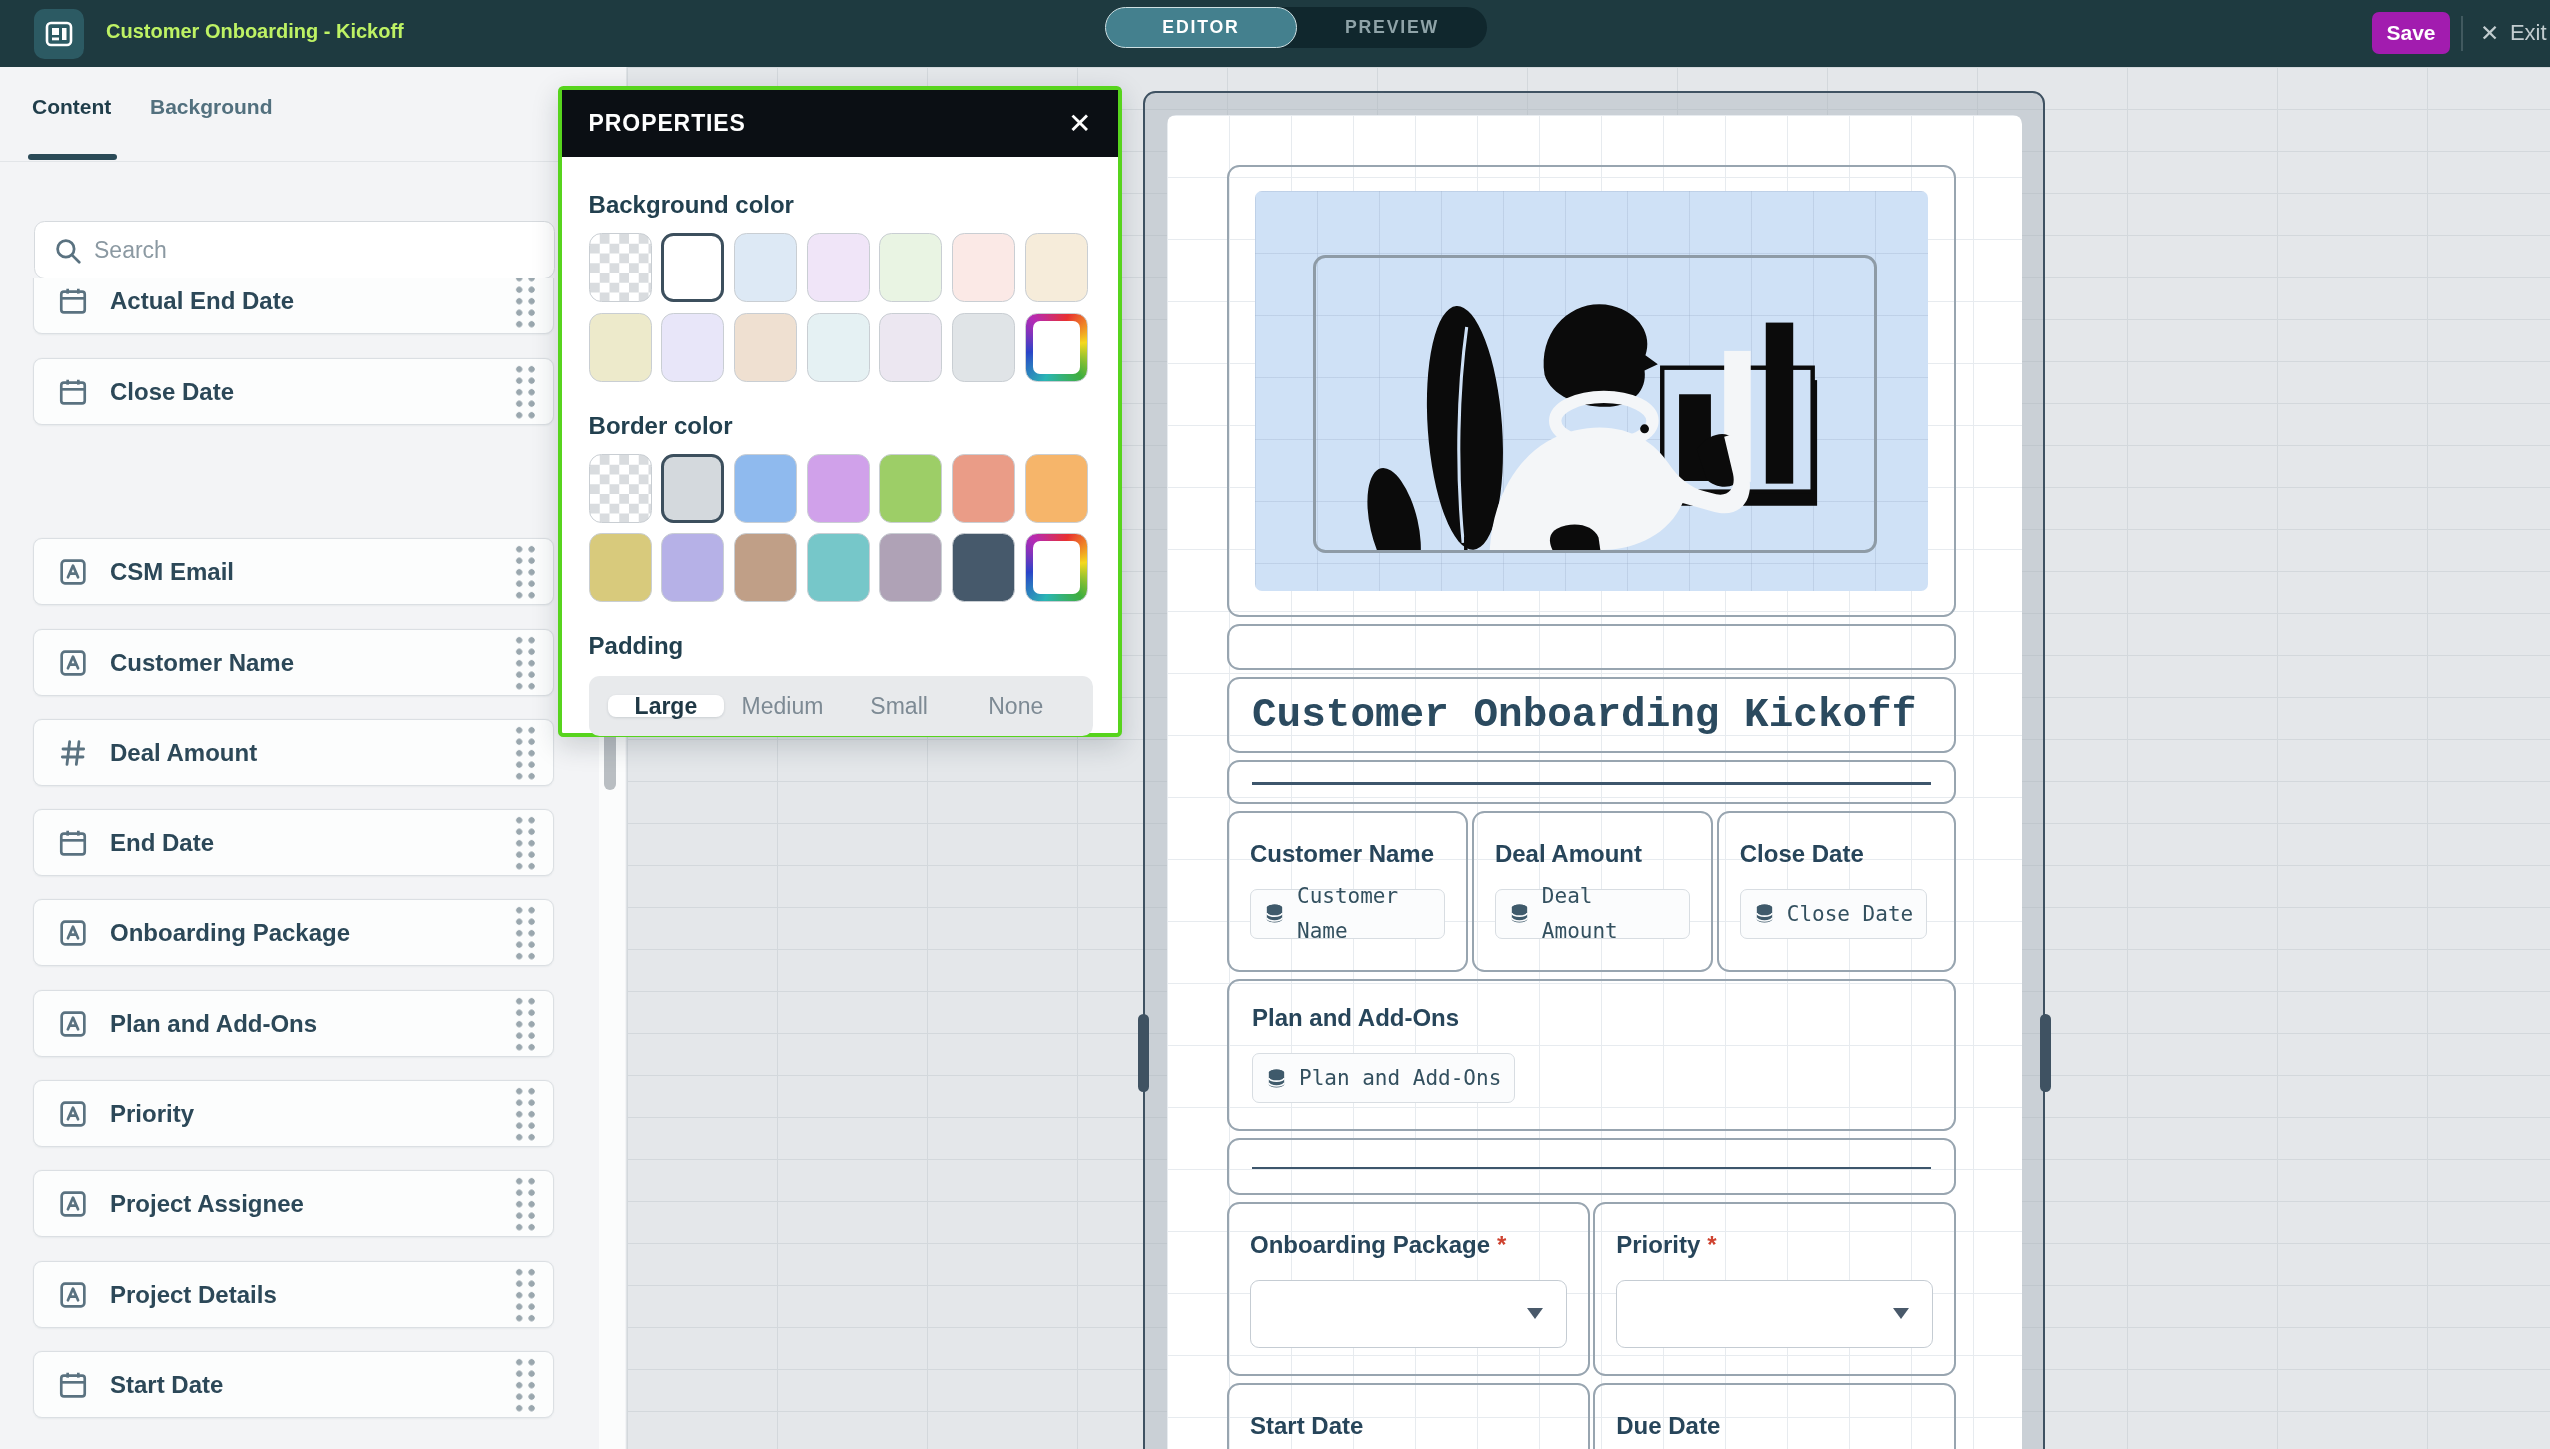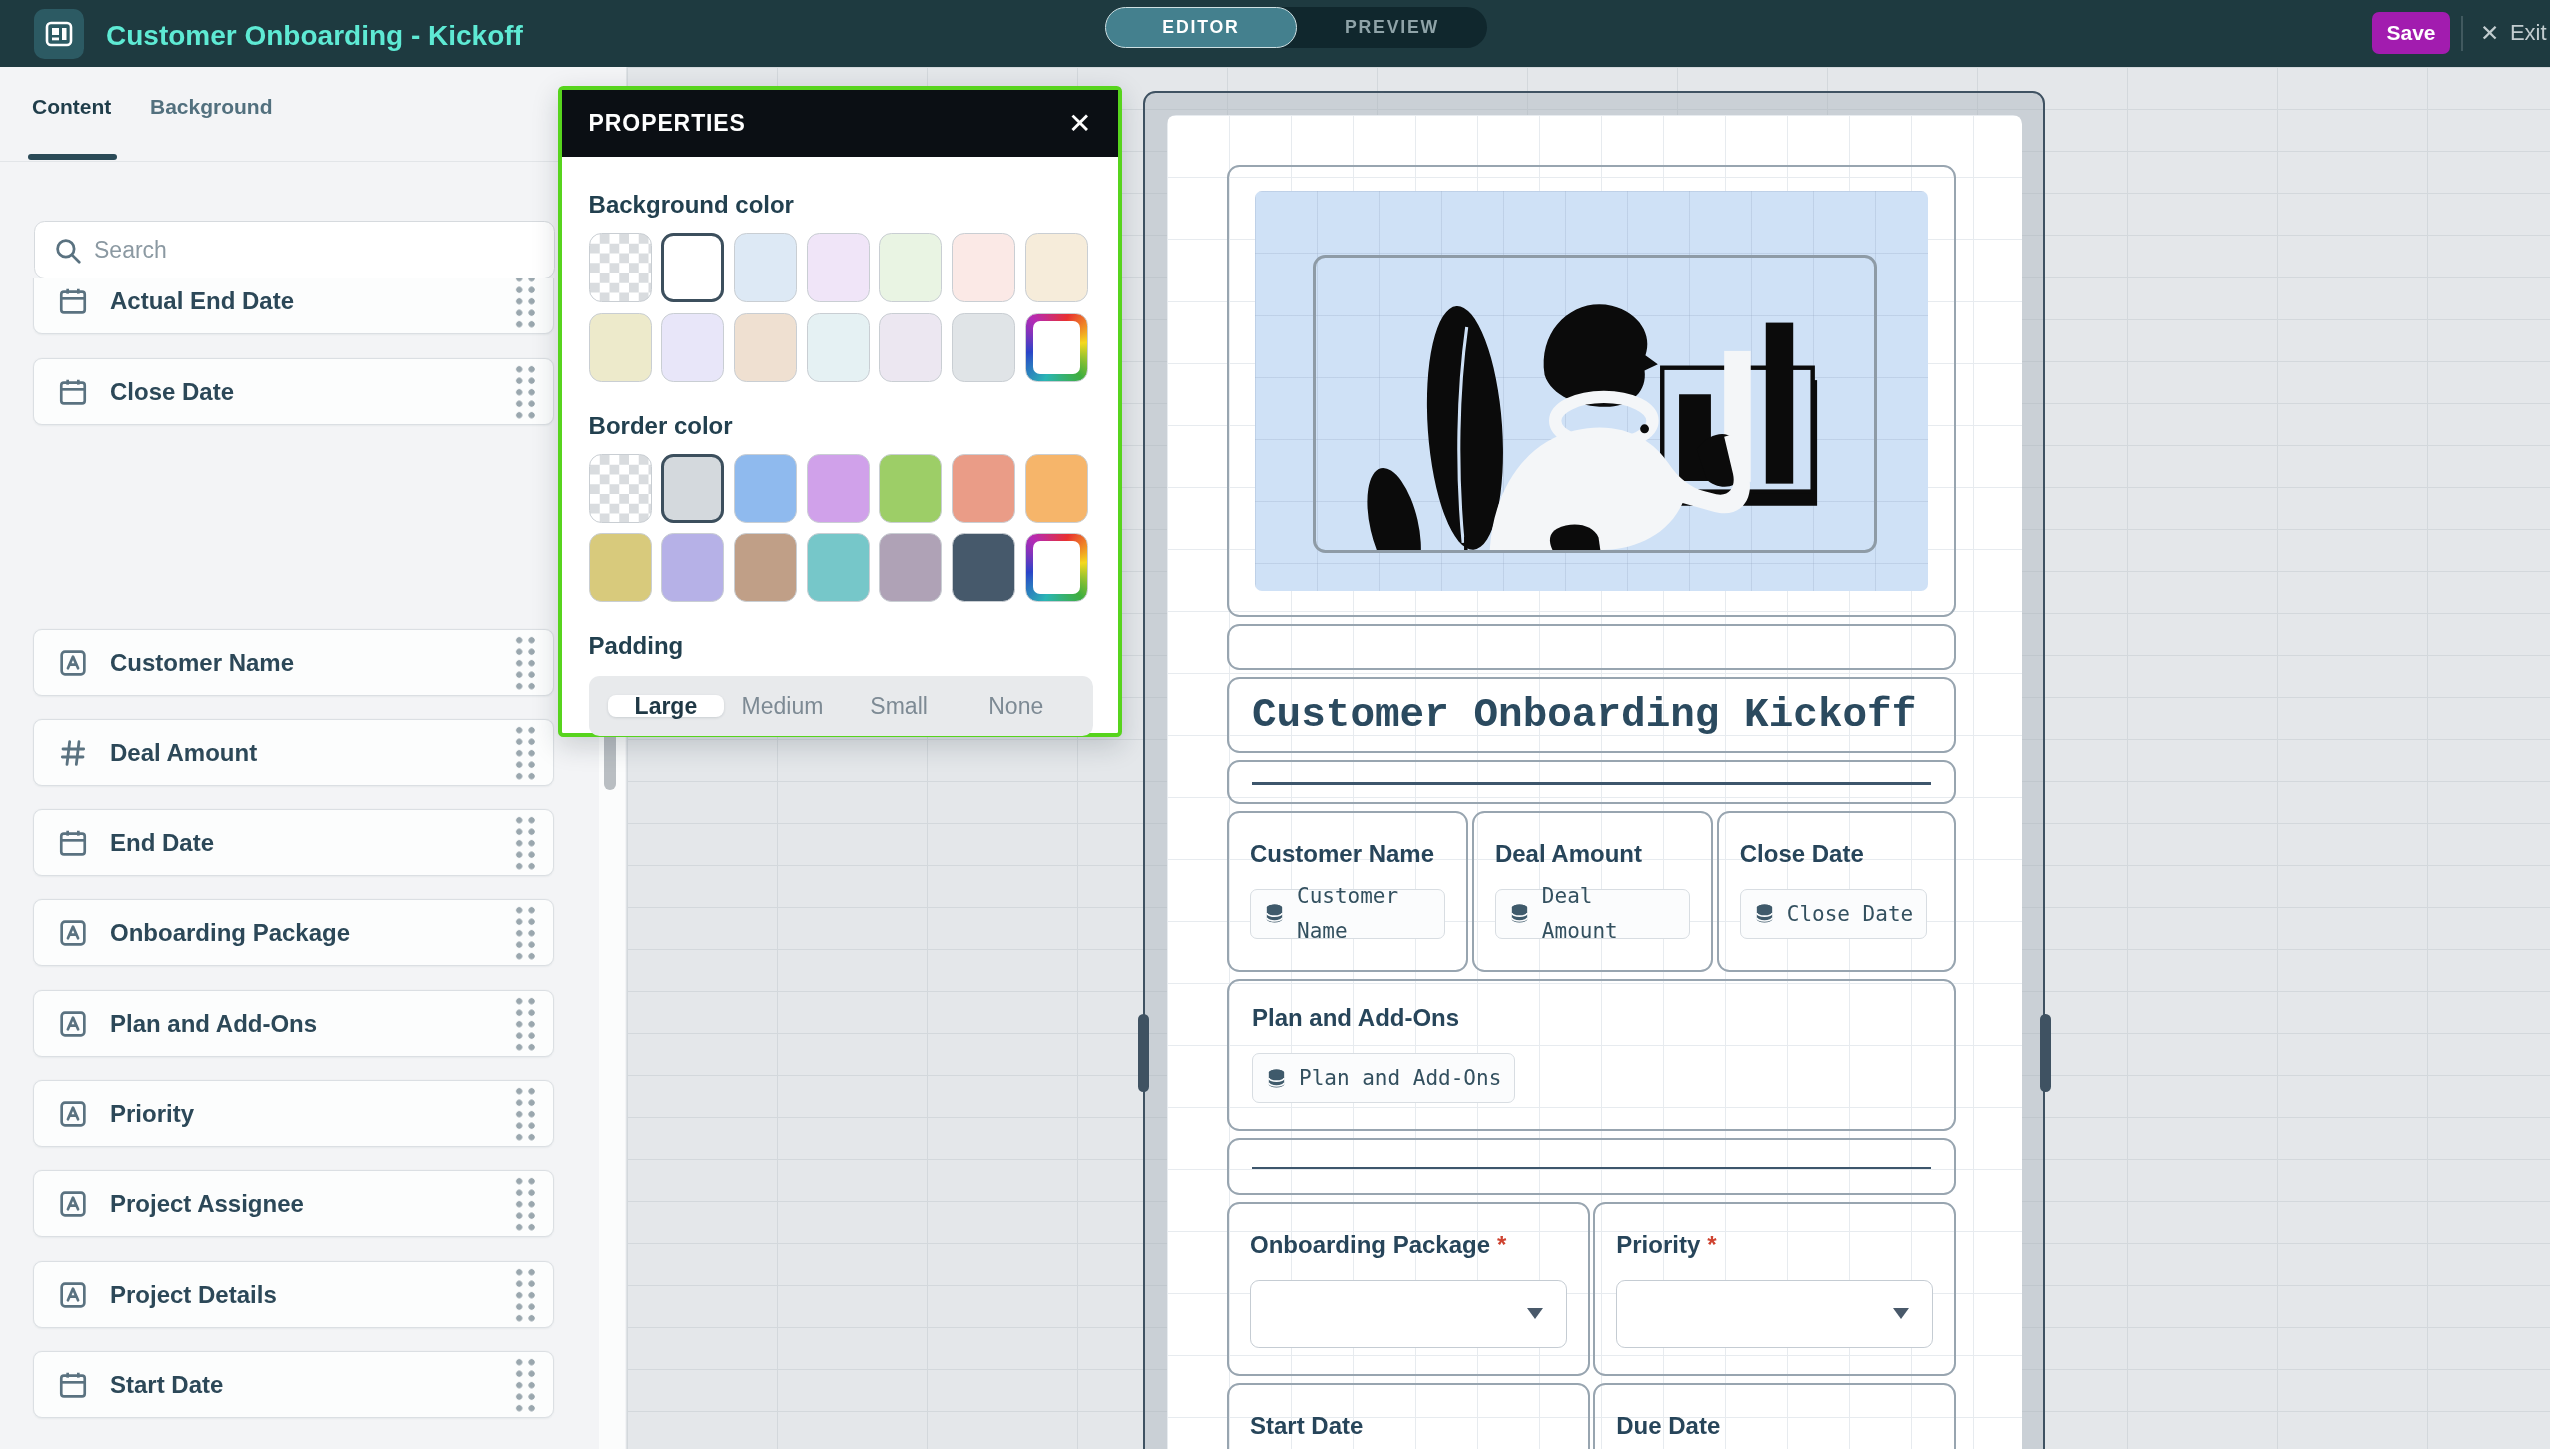--- a/index.html
+++ b/index.html
@@ -3,21 +3,21 @@
 <meta charset="utf-8">
 <style>
   html,body{margin:0;padding:0;background:#9aa3aa;}
   .screen{position:relative;width:2550px;height:1450px;overflow:hidden;
     font-family:"Liberation Sans",sans-serif;background:#e4e7ea;}
 
   
   .topbar{position:absolute;left:0;top:0;width:100%;height:67px;background:#1e3a40;z-index:50;}
   .logo{position:absolute;left:34px;top:8.9px;width:50px;height:50px;border-radius:10.6px;
     background:#2c5a63;display:flex;align-items:center;justify-content:center;}
-  .nav-title{position:absolute;left:106px;top:19.5px;font-size:28px;font-weight:bold;color:#5eead4;white-space:nowrap;}
+  .nav-title{position:absolute;left:106px;top:19.5px;font-size:20px;font-weight:bold;color:#bef264;white-space:nowrap;}
   .mode-toggle{position:absolute;left:1105px;top:7px;width:382px;height:41px;background:#10272d;border-radius:20.4px;display:flex;}
   .mode{flex:1;display:flex;align-items:center;justify-content:center;font-size:17.7px;font-weight:bold;
     letter-spacing:1.8px;color:#8fa3a8;border-radius:20.4px;cursor:pointer;box-sizing:border-box;}
   .mode.active{background:#44808e;color:#fff;border:1.8px solid #cfe0e3;}
   .save-btn{position:absolute;left:2372px;top:11.5px;width:78px;height:42px;background:#a21caf;color:#fff;
     font-size:21px;font-weight:bold;border:none;border-radius:7px;font-family:inherit;cursor:pointer;}
   .nav-divider{position:absolute;left:2461px;top:16px;width:1.8px;height:35px;background:#41595f;}
   .exit{position:absolute;left:2480px;top:19.5px;color:#c2cccf;font-size:22px;display:flex;gap:10.6px;align-items:center;cursor:pointer;}
   .exit .x{font-size:23px;}
 
@@ -303,20 +303,27 @@
           <span class="flbl">Actual End Date</span>
           <span class="drag"></span>
         </div>
       <div class="fitem" style="top:80px">
           <svg class="ficon" width="32" height="32" viewBox="0 0 24 24">
             <use href="#i-cal"></use>
           </svg>
           <span class="flbl">Close Date</span>
           <span class="drag"></span>
         </div>
+      <div class="fitem" style="top:260px">
+          <svg class="ficon" width="32" height="32" viewBox="0 0 24 24">
+            <use href="#i-text"></use>
+          </svg>
+          <span class="flbl">CSM Email</span>
+          <span class="drag"></span>
+        </div>
       <div class="fitem" style="top:351px">
           <svg class="ficon" width="32" height="32" viewBox="0 0 24 24">
             <use href="#i-text"></use>
           </svg>
           <span class="flbl">Customer Name</span>
           <span class="drag"></span>
         </div>
       <div class="fitem" style="top:441px">
           <svg class="ficon" width="32" height="32" viewBox="0 0 24 24">
             <use href="#i-num"></use>

